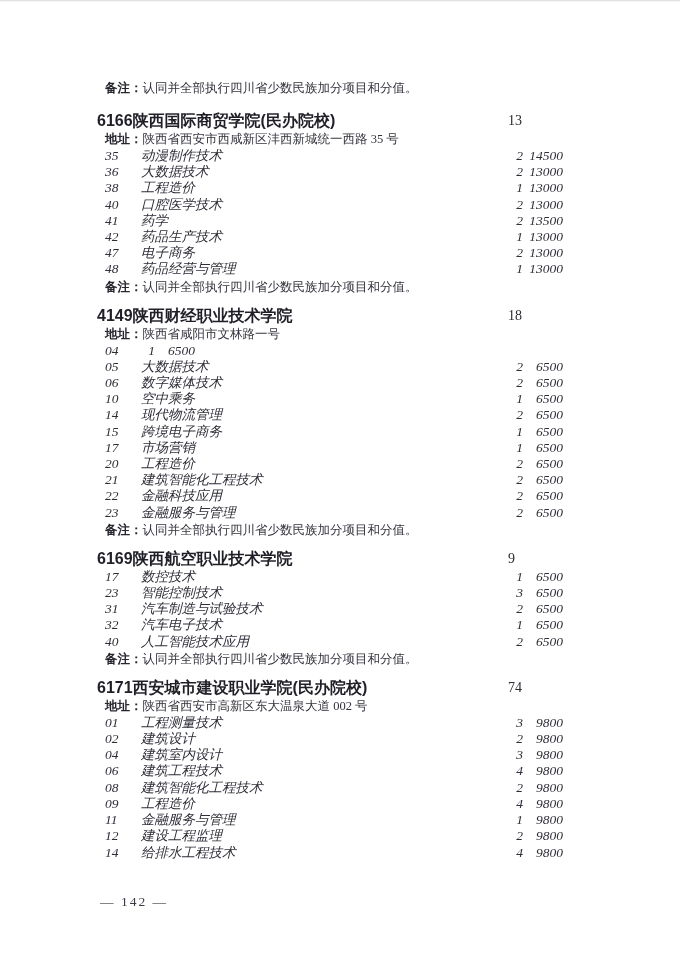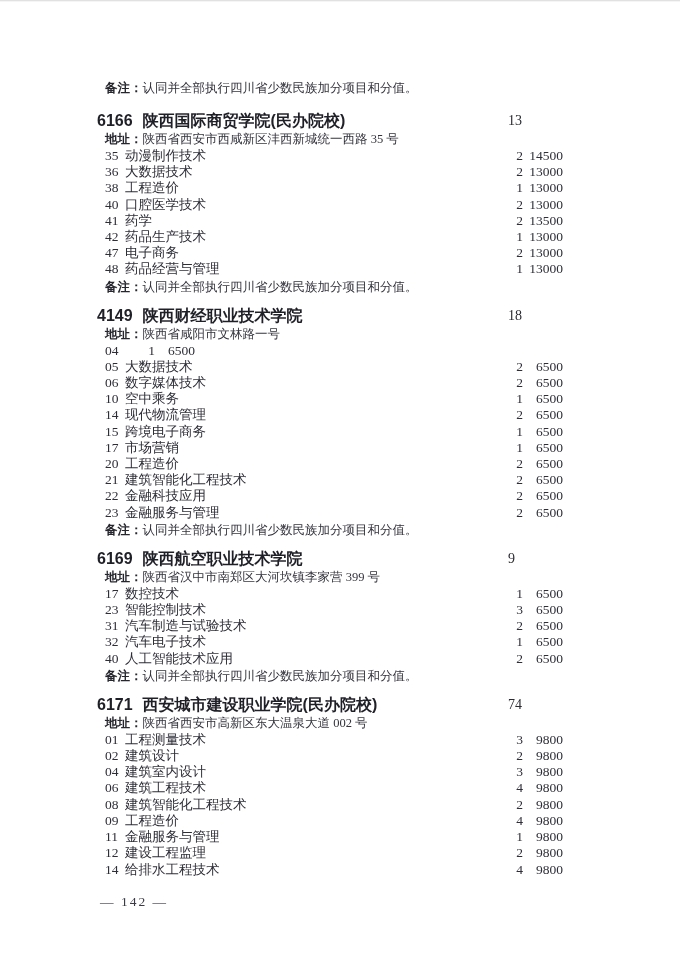--- a/index.html
+++ b/index.html
@@ -49,50 +49,51 @@
   }
   .sec-header {
     position: relative;
     font-family: "Liberation Sans", sans-serif;
     font-weight: bold;
     font-size: 16px;
     line-height: 20px;
     color: #1f1f27;
     white-space: nowrap;
   }
-  .sec-code { margin-right: 10px; }
+  .sec-code { }
   .sec-total {
     position: absolute;
     left: 411px;  
     top: 0;
     font-family: "Liberation Serif", serif;
     font-weight: normal;
     font-size: 14px;
     color: #2b2b33;
   }
   .addr-line {
     font-size: 12.5px;
     line-height: 17px;
     white-space: nowrap;
   }
   .major-row {
     display: flex;
     align-items: flex-start;
     font-size: 13.5px;
     line-height: 16.2px;
     padding-left: 8px;
+    font-style: italic;
   }
   .major-no {
     width: 20px;
     flex: 0 0 auto;
     text-align: left;
   }
   .major-name {
     flex: 1 1 auto;
-    margin-left: 0;
+    margin-left: 16px;
     white-space: nowrap;
     overflow: hidden;
   }
   .major-count {
     flex: 0 0 auto;
     width: 30px;
     text-align: right;
   }
   .major-fee {
     flex: 0 0 auto;
@@ -282,23 +283,20 @@
     <div class="sec-note">
       <span class="note-label">备注：</span><span class="note-text">认同并全部执行四川省少数民族加分项目和分值。</span>
     </div>
   </div>
 
   <div class="section">
     <div class="sec-header">
       <span class="sec-code">6169</span><span class="sec-name">陕西航空职业技术学院</span>
       <span class="sec-total">9</span>
     </div>
-    <div class="addr-line">
-      <span class="addr-label">地址：</span><span class="addr-text">陕西省汉中市南郑区大河坎镇李家营 399 号</span>
-    </div>
     <div class="majors">
   <div class="major-row">
     <span class="major-no">17</span>
     <span class="major-name">数控技术</span>
     <span class="major-count">1</span>
     <span class="major-fee">6500</span>
   </div>
 
   <div class="major-row">
     <span class="major-no">23</span>

